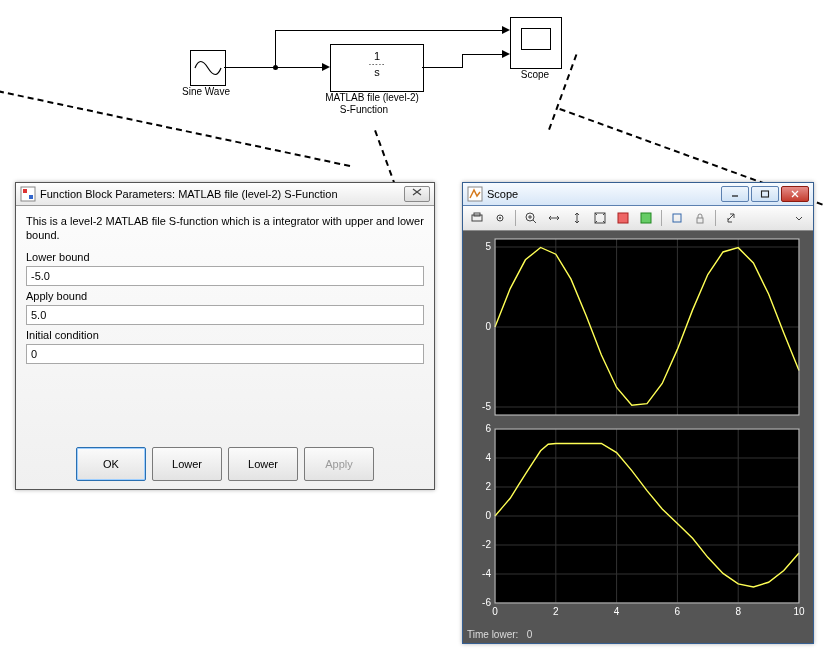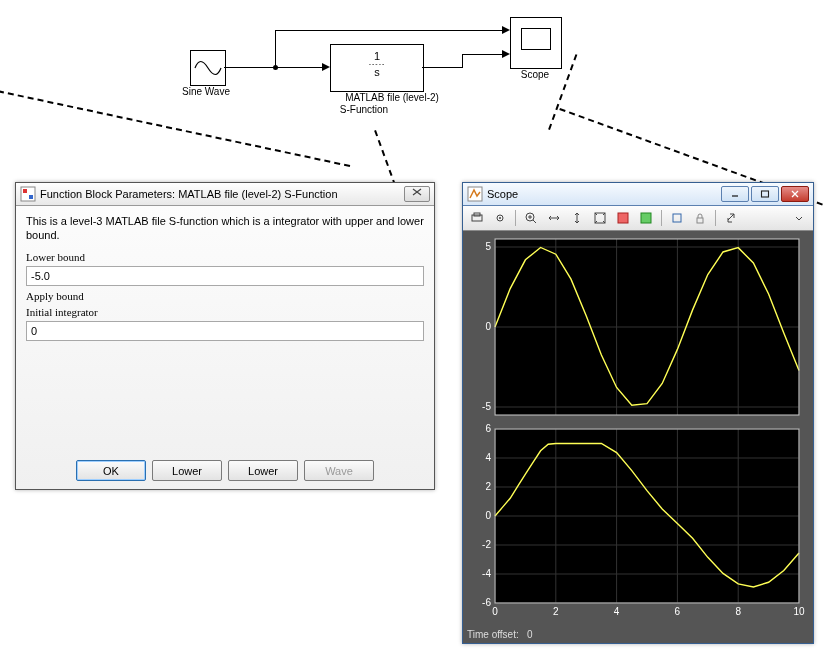--- a/index.html
+++ b/index.html
@@ -12,24 +12,24 @@
   
   .dialog { position:absolute; left:15px; top:182px; width:418px; height:306px; border:1px solid #555; background:linear-gradient(#fdfdfd,#f0f0f0); box-shadow:0 0 4px rgba(0,0,0,.3); font-size:11px; }
   .dialog .titlebar { height:22px; background:linear-gradient(#fff,#e8e8e8); border-bottom:1px solid #999; display:flex; align-items:center; padding:0 4px; }
   .dialog .titlebar .icon { width:16px; height:16px; margin-right:4px; }
   .dialog .ttl { flex:1; font-size:11px; }
   .dialog .closebtn { width:24px; height:14px; border:1px solid #8a8a8a; border-radius:2px; background:linear-gradient(#f6f6f6,#ddd); font-size:9px; text-align:center; line-height:12px; color:#333; }
   .dialog .body { padding:8px 10px 6px; }
   .dialog .desc-title { margin:2px 0 6px; }
   .dialog .desc { margin-bottom:8px; line-height:1.3; }
   .dialog .section { margin:4px 0 6px; }
-  .fldlbl { margin:4px 0 3px;font-family:Liberation Serif, serif; }
+  .fldlbl { margin:4px 0 3px; }
   .txtfld { width:100%; box-sizing:border-box; border:1px solid #a8a8a8; background:#fff; height:20px; padding:8px 4px; font-size:11px; font-family:inherit; }
   .btnrow { position:absolute; left:0; right:0; bottom:8px; display:flex; justify-content:center; gap:6px; }
-  .dlgbtn { width:70px; height:21px; border:1px solid #7a7a7a; background:linear-gradient(#fbfbfb,#e3e3e3); font-size:11px; border-radius:2px; }
+  .dlgbtn { width:70px; height:34px; border:1px solid #7a7a7a; background:linear-gradient(#fbfbfb,#e3e3e3); font-size:11px; border-radius:2px; }
   .dlgbtn.default { border:1px solid #2a6fb0; box-shadow:inset 0 0 0 1px #9dceff; }
   .dlgbtn:disabled { color:#9a9a9a; }
 
   
   .scope { position:absolute; left:462px; top:182px; width:350px; height:460px; border:1px solid #365f91; background:#555; box-shadow:0 0 4px rgba(0,0,0,.3); }
   .scope .titlebar { height:22px; background:linear-gradient(#f7fbff,#d7e6f7); border-bottom:1px solid #5b80b0; display:flex; align-items:center; padding:0 4px; }
   .scope .ttl { flex:1; font-size:11px; }
   .scope .winbtn { width:26px; height:14px; border:1px solid #5b80b0; border-radius:2px; margin-left:2px; background:linear-gradient(#eef5fc,#cfe2f5); font-size:10px; text-align:center; line-height:12px; position:relative; }
   .scope .winbtn.close { background:linear-gradient(#e58d88,#c43c2e); border-color:#8c1b11; color:#fff; }
   .scope .winbtn svg { position:absolute; left:50%; top:50%; transform:translate(-50%,-50%); }
@@ -51,21 +51,21 @@
     <path d="M4 17 Q 9 4 17 17 T 30 17" stroke="#000" fill="none" stroke-width="1.2"></path>
   </svg>
 </div>
 <div class="blk-label" style="left:176px; top:86px; width:60px;">Sine Wave</div>
 
 <div class="blk" style="left:330px; top:44px; width:92px; height:46px; text-align:center;">
   <div style="font-size:11px; margin-top:5px;">1</div>
   <div style="font-size:7px; letter-spacing:1px; line-height:4px;">-----</div>
   <div style="font-size:11px;">s</div>
 </div>
-<div class="blk-label" style="left:336px; top:92px; width:112px;">MATLAB file (level-2)</div>
+<div class="blk-label" style="left:316px; top:92px; width:112px;">MATLAB file (level-2)</div>
 <div class="blk-label" style="left:308px; top:104px; width:112px;">S-Function</div>
 
 <div class="blk" style="left:510px; top:17px; width:50px; height:50px;">
   <div style="position:absolute; left:10px; top:10px; width:28px; height:20px; border:1px solid #000; background:#fff;"></div>
 </div>
 <div class="blk-label" style="left:510px; top:69px; width:50px;">Scope</div>
 
 <div class="arrow-h" style="left:224px; top:67px; width:100px;"></div>
 <div class="arrow-head" style="left:322px; top:63px;"></div>
 
@@ -94,35 +94,36 @@
         </svg>
     </span>
     <span class="ttl">Function Block Parameters: MATLAB file (level-2) S-Function</span>
     <span class="closebtn">
       <svg width="10" height="8" viewBox="0 0 10 8">
           <path d="M1 1 L9 7 M9 1 L1 7" stroke="#444" stroke-width="1.2"></path>
         </svg>
     </span>
   </div>
   <div class="body">
-    <div class="desc">This is a level-3 MATLAB file S-function which is a integrator with upper and lower bound.</div>
+    <div class="desc">This is a level-2 MATLAB file S-function which is a integrator with upper and lower bound.</div>
 
     <div class="fldlbl">Lower bound</div>
     <input class="txtfld" type="text" value="-5.0" style="">
 
     <div class="fldlbl">Apply bound</div>
-
-    <div class="fldlbl">Initial integrator</div>
+    <input class="txtfld" type="text" value="5.0" style="">
+
+    <div class="fldlbl">Initial condition</div>
     <input class="txtfld" type="text" value="0" style="">
   </div>
   <div class="btnrow">
     <button class="dlgbtn default">OK</button>
     <button class="dlgbtn">Lower</button>
     <button class="dlgbtn">Lower</button>
-    <button class="dlgbtn" disabled="">Wave</button>
+    <button class="dlgbtn" disabled="">Apply</button>
   </div>
 </div>
 
 <div class="scope">
   <div class="titlebar">
     <span class="icon" style="width:16px;height:16px;margin-right:4px;">
       <svg width="16" height="16">
           <rect x="1" y="1" width="14" height="14" fill="#fff" stroke="#888"></rect>
           <path d="M3 12 L7 4 L10 10 L13 6" stroke="#d67b1f" fill="none" stroke-width="1.5"></path>
         </svg>
@@ -268,16 +269,16 @@
           <text class="xtick" x="271.20000000000005" y="194">8</text>
           <line x1="332" y1="8" x2="332" y2="182" stroke="#333"></line>
           <text class="xtick" x="332" y="194">10</text>
           <path d="M28 95 L35.6 86.15499999999999 L43.2 77.31 L50.8 65.12999999999998 L58.400000000000006 53.095 L66 41.35000000000002 L73.6 29.75 L81.19999999999999 23.224999999999994 L88.80000000000001 22.5 L104 22.5 L119.2 22.5 L134.39999999999998 22.5 L149.60000000000002 31.63499999999999 L164.8 49.61500000000001 L180 69.625 L195.20000000000002 88.03999999999999 L210.4 102.395 L225.6 117.33 L240.79999999999998 136.325 L256 152.42 L271.20000000000005 162.85999999999999 L286.4 165.905 L301.6 161.26500000000001 L316.8 149.51999999999998 L332 131.975 " fill="none" stroke="#ffff55" stroke-width="1.4"></path>
           <rect x="28" y="8" width="304" height="174" fill="none" stroke="#ccc"></rect>
         </svg>
       </div>
   </div>
 
   <div class="footer">
-    <span>Time offset:</span>&nbsp;&nbsp;
+    <span>Time lower:</span>&nbsp;&nbsp;
     <span>0</span>
   </div>
 </div>
 
 </body></html>

